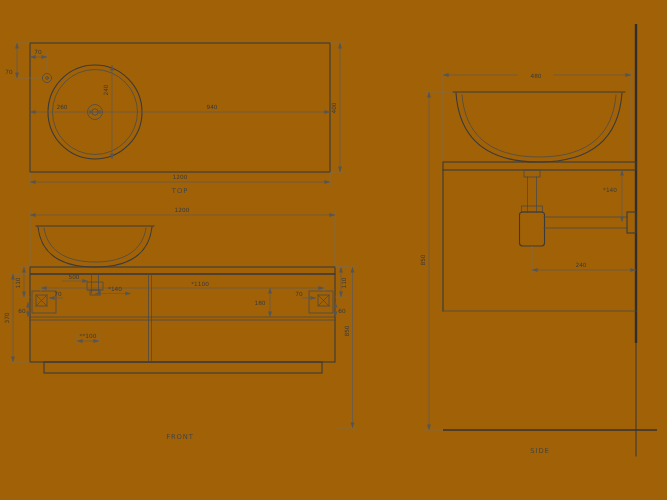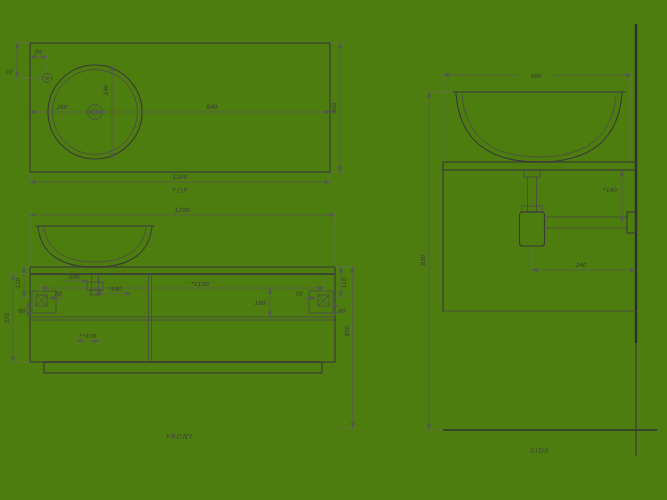--- a/index.html
+++ b/index.html
@@ -1,16 +1,16 @@
 <!DOCTYPE html>
 <html><head>
 <meta charset="utf-8">
 <style>
   html,body{margin:0;padding:0;background:#fff;}
-  .sheet{position:relative;width:667px;height:500px;background:#4d7c0f;overflow:hidden;font-style:italic;}
+  .sheet{position:relative;width:667px;height:500px;background:#a16207;overflow:hidden;}
   svg{display:block;}
   .o  {fill:none;stroke:#3a3a3a;stroke-width:1.1;stroke-linecap:square;}
   .o2 {fill:none;stroke:#4a4a4a;stroke-width:.8;stroke-linecap:square;}
   .th {fill:none;stroke:#2e2e2e;stroke-width:2.4;}
   .dim{fill:none;stroke:#5a5a5a;stroke-width:.7;}
   .ext{fill:none;stroke:#6f6f6f;stroke-width:.55;}
   .fl {fill:none;stroke:#333;stroke-width:1.3;}
   text{font-family:"DejaVu Sans","Liberation Sans",sans-serif;font-size:6.5px;fill:#3a3a3a;}
   .t6{font-size:5.8px;}
   .lbl{font-size:6.8px;letter-spacing:.9px;fill:#444;}

